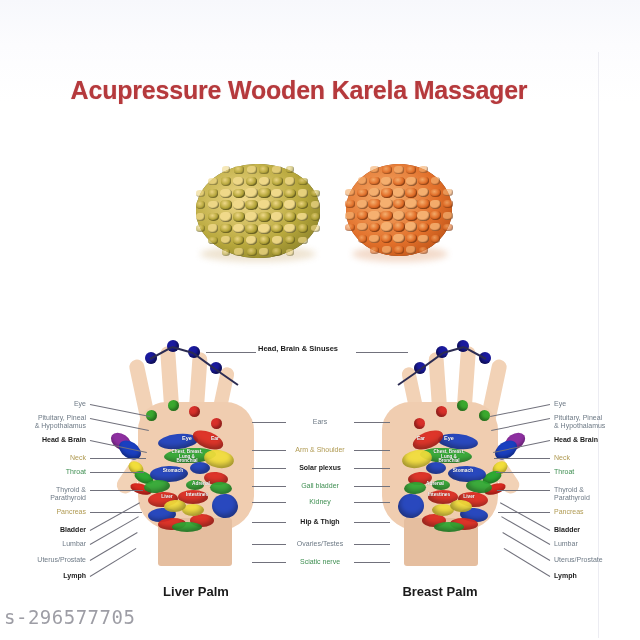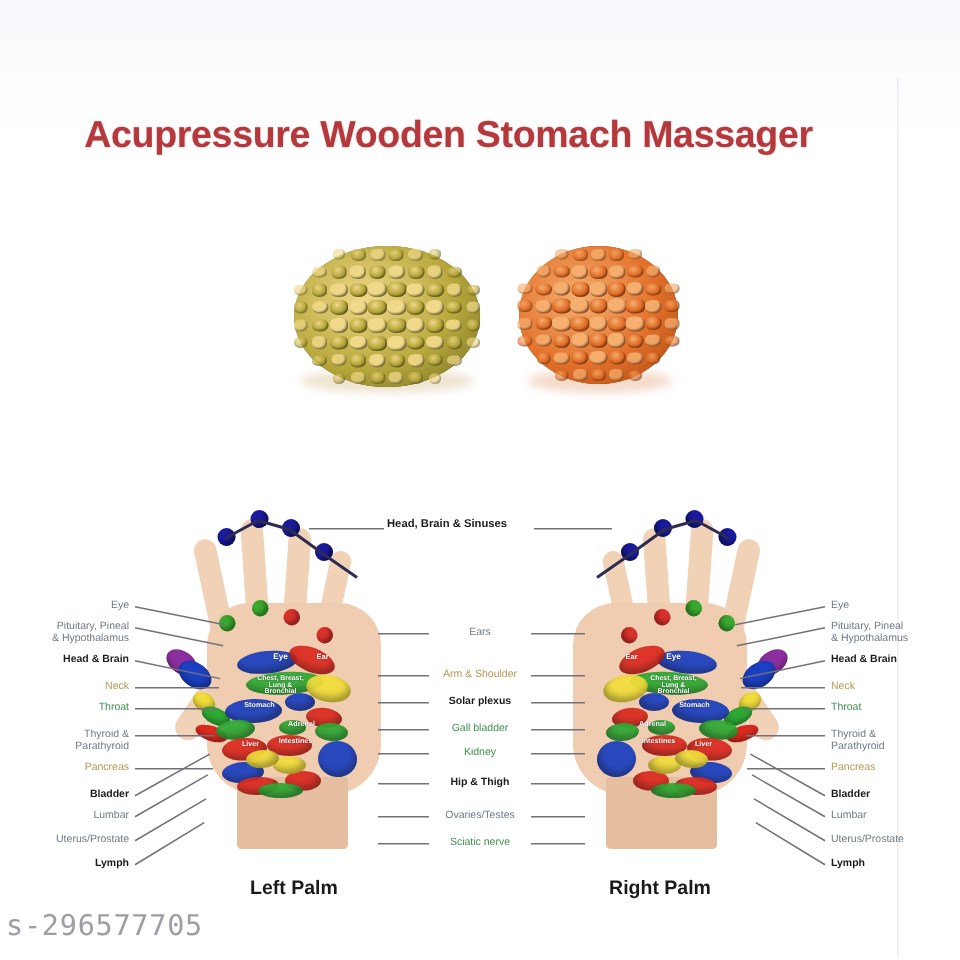--- a/index.html
+++ b/index.html
@@ -91,21 +91,21 @@
     letter-spacing:0.5px;
   }
 </style>
 </head>
 <body>
 
 <div id="page">
 
   <div class="divider"></div>
 
-  <div class="title">Acupressure Wooden Stomach Massager</div>
+  <div class="title">Acupressure Wooden Karela Massager</div>
 
   <div>
     <div class="ball-shadow" style="left:200px;top:246px;width:116px;height:16px;background:#caa76a;"></div>
     <div class="ball" id="ballA" style="left: 196px; top: 164px; width: 124px; height: 94px; box-shadow: rgba(0, 0, 0, 0.3) -6px -6px 12px inset; background: rgb(111, 106, 31);">
         <div class="core" style="background: radial-gradient(at 38% 38%, rgb(240, 217, 138) 0%, rgb(184, 168, 60) 55%, rgb(111, 106, 31) 100%);"></div>
         <div class="spikes">
           <div class="spike" style="left: 25.5312px; top: 2.40234px; width: 8.9375px; height: 6.94531px; background: radial-gradient(at 40% 32%, rgb(240, 217, 138) 0%, rgb(240, 217, 138) 48%, rgb(111, 106, 31) 100%); opacity: 0.590625; box-shadow: rgba(0, 0, 0, 0.35) -1px -1px 1px inset;"></div>
           <div class="spike" style="left: 38.0112px; top: 2.12234px; width: 9.5775px; height: 7.50531px; background: radial-gradient(at 40% 32%, rgb(240, 217, 138) 0%, rgb(184, 168, 60) 48%, rgb(111, 106, 31) 100%); opacity: 0.686625; box-shadow: rgba(0, 0, 0, 0.35) -1px -1px 1px inset;"></div>
           <div class="spike" style="left: 50.6512px; top: 1.98234px; width: 9.8975px; height: 7.78531px; background: radial-gradient(at 40% 32%, rgb(240, 217, 138) 0%, rgb(240, 217, 138) 48%, rgb(111, 106, 31) 100%); opacity: 0.734625; box-shadow: rgba(0, 0, 0, 0.35) -1px -1px 1px inset;"></div>
           <div class="spike" style="left: 63.4513px; top: 1.98234px; width: 9.8975px; height: 7.78531px; background: radial-gradient(at 40% 32%, rgb(240, 217, 138) 0%, rgb(184, 168, 60) 48%, rgb(111, 106, 31) 100%); opacity: 0.734625; box-shadow: rgba(0, 0, 0, 0.35) -1px -1px 1px inset;"></div>
@@ -354,22 +354,22 @@
         <div class="blobtext" style="left: 102px; top: 114px; width: 34px; font-size: 5.5px;">Eye</div>
         <div class="blobtext" style="left: 74px; top: 114px; width: 34px; font-size: 5px;">Ear</div>
         <div class="blobtext" style="left: 102px; top: 128px; width: 34px; font-size: 4.6px;">Chest, Breast,
 Lung &amp; Bronchial</div>
         <div class="blobtext" style="left: 116px; top: 147px; width: 34px; font-size: 4.8px;">Stomach</div>
         <div class="blobtext" style="left: 88px; top: 160px; width: 34px; font-size: 4.8px;">Adrenal</div>
         <div class="blobtext" style="left: 122px; top: 173px; width: 34px; font-size: 4.8px;">Liver</div>
         <div class="blobtext" style="left: 92px; top: 171px; width: 34px; font-size: 4.8px;">Intestines</div>
       </div>
 
-    <div class="palmcap" style="left:116px;top:262px;">Left Palm</div>
-    <div class="palmcap" style="left:360px;top:262px;">Right Palm</div>
+    <div class="palmcap" style="left:116px;top:262px;">Liver Palm</div>
+    <div class="palmcap" style="left:360px;top:262px;">Breast Palm</div>
   <div class="lbl slate r" style="left: auto; top: 78px; right: 554px;">Eye</div>
       <div class="lead thin" style="left: 90px; top: 82px; width: 61.1882px; transform: rotate(11.3099deg);"></div>
       <div class="lbl slate" style="left: 554px; top: 78px;">Eye</div>
       <div class="lead thin" style="left: 550px; top: 82px; width: 61.1882px; transform: rotate(168.69deg);"></div>
       <div class="lbl slate r" style="left: auto; top: 92px; right: 554px;">Pituitary, Pineal<br>&amp; Hypothalamus</div>
       <div class="lead thin" style="left: 90px; top: 96px; width: 59.8161px; transform: rotate(11.5729deg);"></div>
       <div class="lbl slate" style="left: 554px; top: 92px;">Pituitary, Pineal<br>&amp; Hypothalamus</div>
       <div class="lead thin" style="left: 550px; top: 96px; width: 59.8161px; transform: rotate(168.427deg);"></div>
       <div class="lbl bold r" style="left: auto; top: 114px; right: 554px;">Head &amp; Brain</div>
       <div class="lead thin" style="left: 90px; top: 118px; width: 58.4452px; transform: rotate(11.8483deg);"></div>

